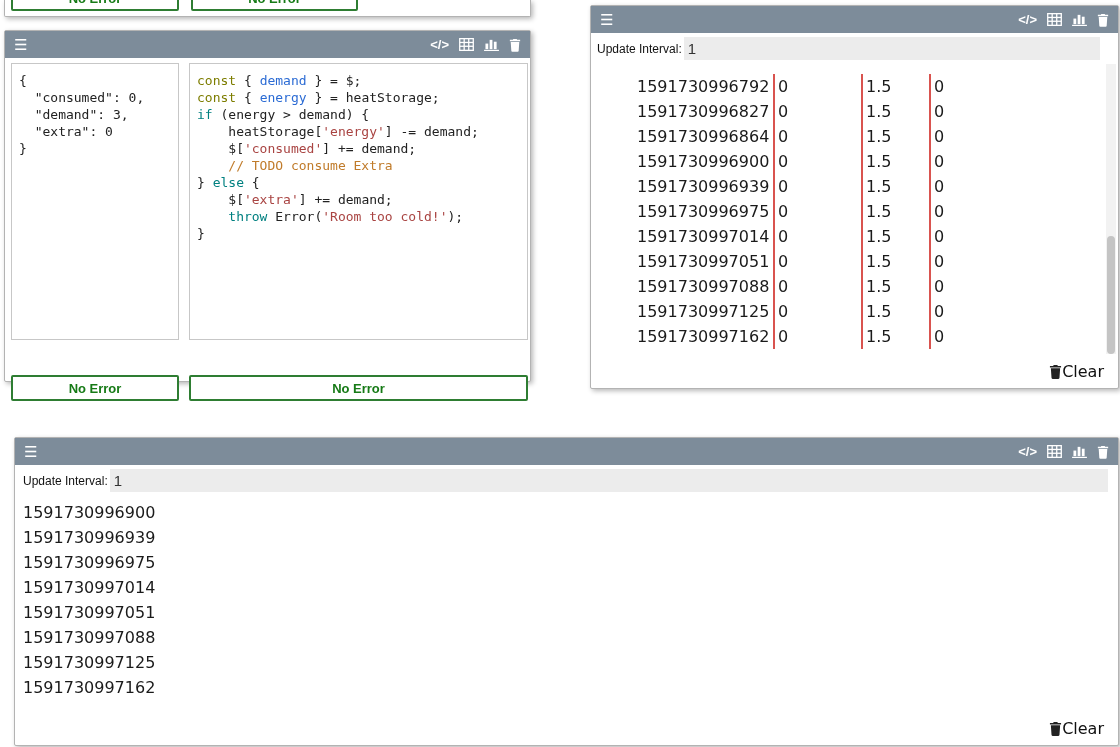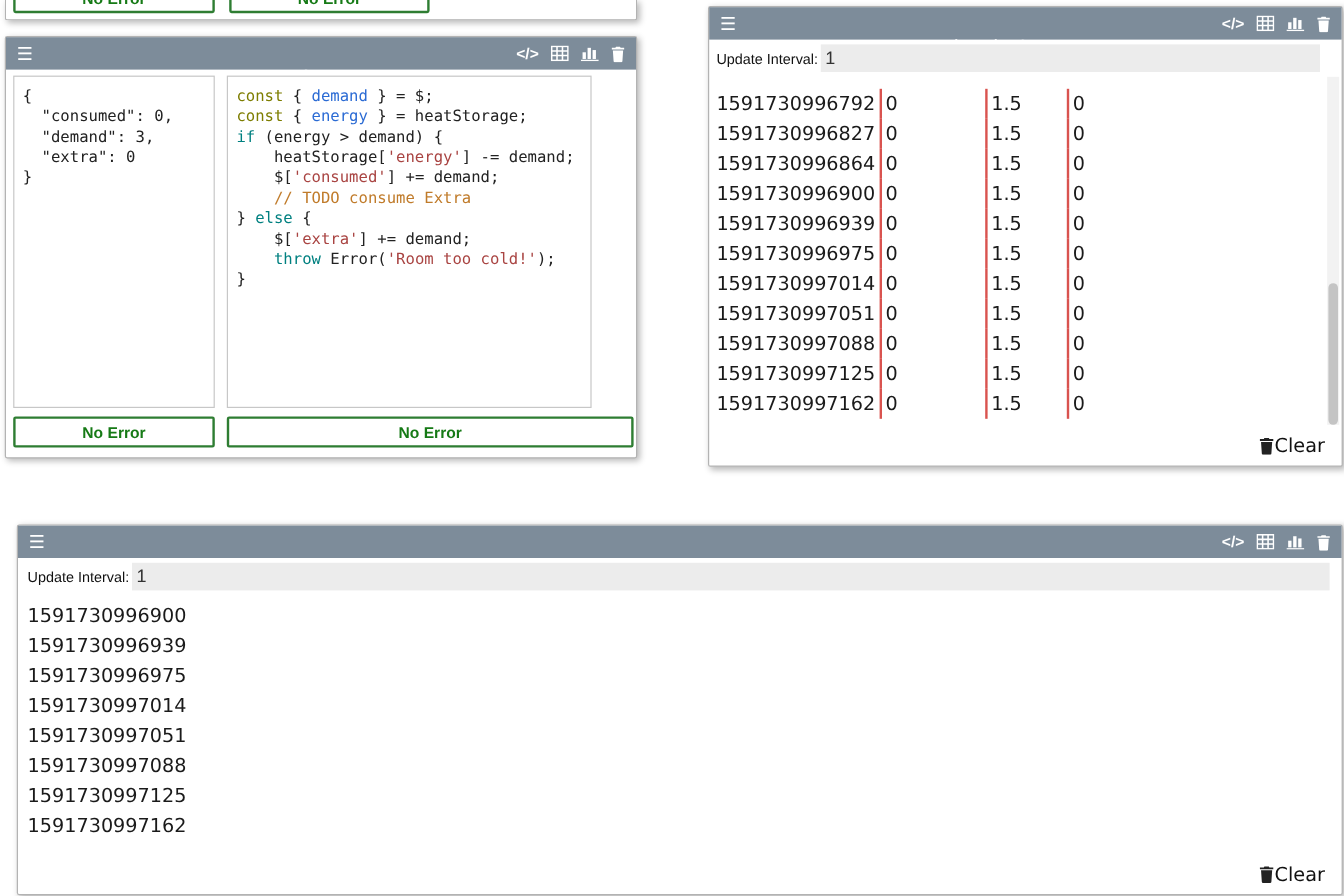--- a/index.html
+++ b/index.html
@@ -21,28 +21,28 @@
   
   .fragment { left:4px; top:0; width:527px; height:17px; overflow:hidden; border-top:none;
               border-radius:0 0 2px 2px; }
   .frag-left  { left:6px;  width:168px; bottom:5px; }
   .frag-right { left:186px; width:167px; bottom:5px; }
 
   
   .no-error-btn { position:absolute; height:26px; background:#fff;
                   border:2px solid var(--success-border,#2e7d32); border-radius:2px;
                   color:var(--success-text,#167a16); font-weight:bold; font-size:13px;
-                  display:flex; align-items:center; justify-content:center; cursor:pointer; }
+                  display:flex; align-items:center; justify-content:center; cursor:pointer;margin-top:28px; }
 
   
   .heat { left:4px; top:30px; width:527px; height:352px; }
   .state-box { position:absolute; left:6px; top:32px; width:168px; height:277px;
                border:1px solid #c7c7c7; padding:8px 7px; overflow:hidden;
                font-family:"DejaVu Sans Mono",monospace; font-size:13px; line-height:17px; color:#222; }
-  .code-box { position:absolute; left:184px; top:32px; width:304px; height:277px;
+  .code-box { position:absolute; left:184px; top:32px; width:339px; height:277px;
               border:1px solid #c7c7c7; padding:8px 7px; overflow:hidden;
               font-family:"DejaVu Sans Mono",monospace; font-size:13px; line-height:17px; color:#222;
               cursor:text; }
   .mono-line, .code-line { white-space:pre; }
   .tok-kw  { color:var(--code-kw,#7d7d00); }
   .tok-kw2 { color:var(--code-kw2,#008080); }
   .tok-def { color:var(--code-def,#2b6bd4); }
   .tok-str { color:var(--code-str,#a94442); }
   .tok-com { color:var(--code-com,#c07b2a);margin-top:10px; }
   .heat-left-status  { left:6px;  top:316px; width:168px; }
@@ -51,21 +51,21 @@
   
   .electric { left:590px; top:5px; width:529px; height:384px; }
   .update-row { position:absolute; display:flex; align-items:center; height:23px; }
   .electric .update-row { left:6px; right:18px; top:31px; }
   .ui-label { font-size:12px; color:#111; white-space:nowrap; }
   .ui-field { flex:1; background:#ececec; height:23px; line-height:23px; font-size:15px;
               padding-left:4px; margin-left:2px; color:#333; cursor:text; }
 
   .etable { position:absolute; left:6px; top:68px; right:18px; }
   .etable-row { display:grid; grid-template-columns:136px 88px 68px 1fr; height:25px;
-                line-height:25px; font-family:"DejaVu Sans",sans-serif; font-size:16px; color:#1a1a1a; }
+                line-height:25px; font-family:"DejaVu Sans",sans-serif; font-size:16px; color:#1a1a1a;margin-left:40px; }
   .etable-row .c { border-left:2px solid var(--separator-red,#d9534f); padding-left:3px; }
   .etable-row .ts { border-left:none; padding-left:0; }
 
   .scrollbar { position:absolute; right:2px; top:58px; width:10px; height:290px; background:#f2f2f2; }
   .scrollbar .thumb { position:absolute; bottom:0; left:1px; width:8px; height:118px;
                       background:#c4c4c4; border-radius:4px; cursor:grab; }
 
   .clear-btn { position:absolute; right:14px; bottom:7px; display:flex; align-items:center; 
                font-family:"DejaVu Sans",sans-serif; font-size:16px; color:#111; cursor:pointer; }
   .clear-trash { color:#222; display:flex; align-items:center; }

